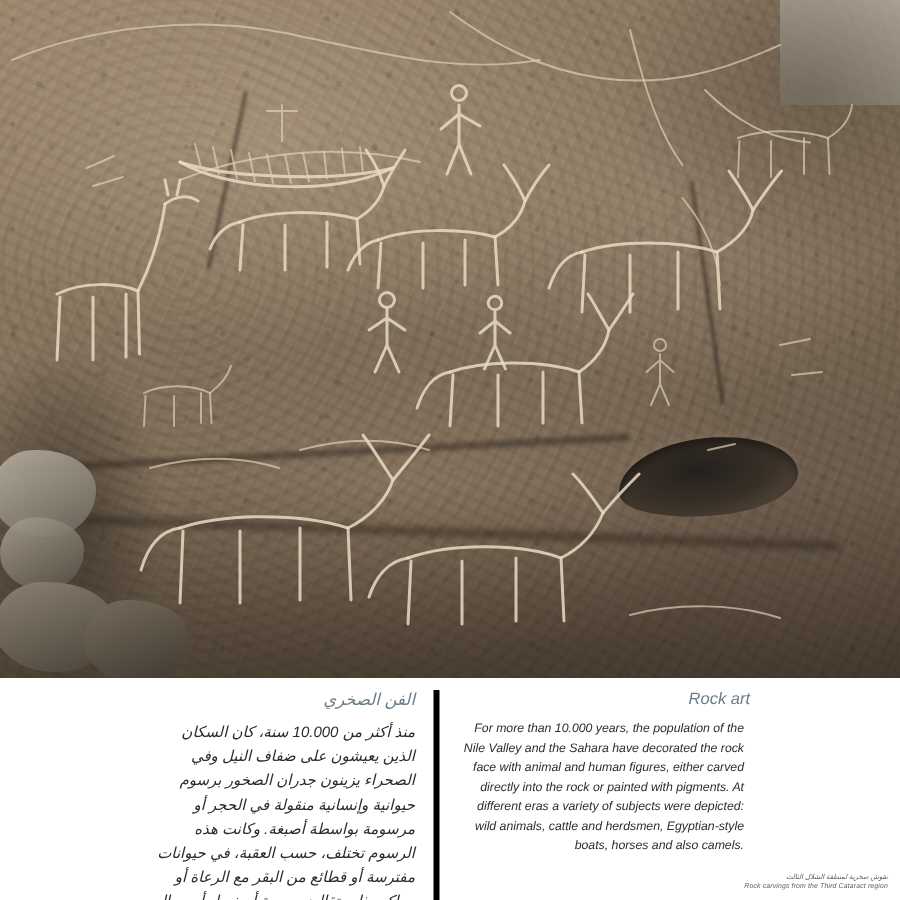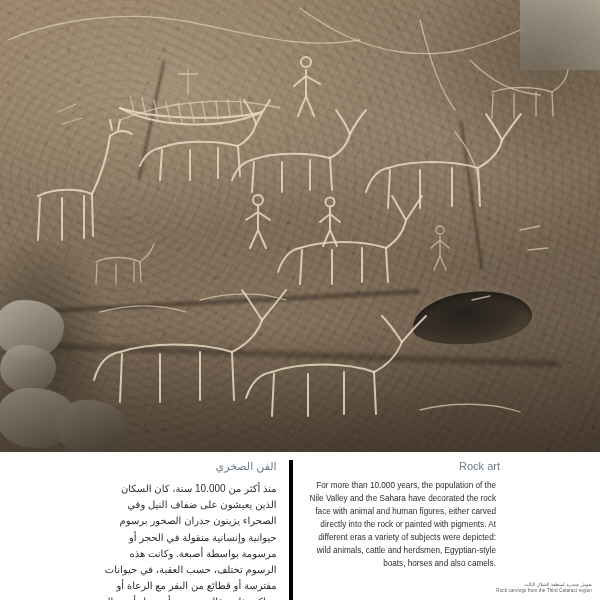--- a/index.html
+++ b/index.html
@@ -121,20 +121,21 @@
   .eng-thin { stroke: #ddd0b6; stroke-width: 1.3; fill: none; opacity: 0.7; stroke-linecap: round; }
 
   
   .caption {
     position: absolute;
     left: 0;
     top: 452px;
     width: 600px;
     height: 148px;
     background: #ffffff;
+    font-style: italic;
   }
   .cap-inner {
     position: absolute;
     left: 100px;
     top: 8px;
     width: 400px;
     display: flex;
     gap: 0;
   }
   .col-ar {

